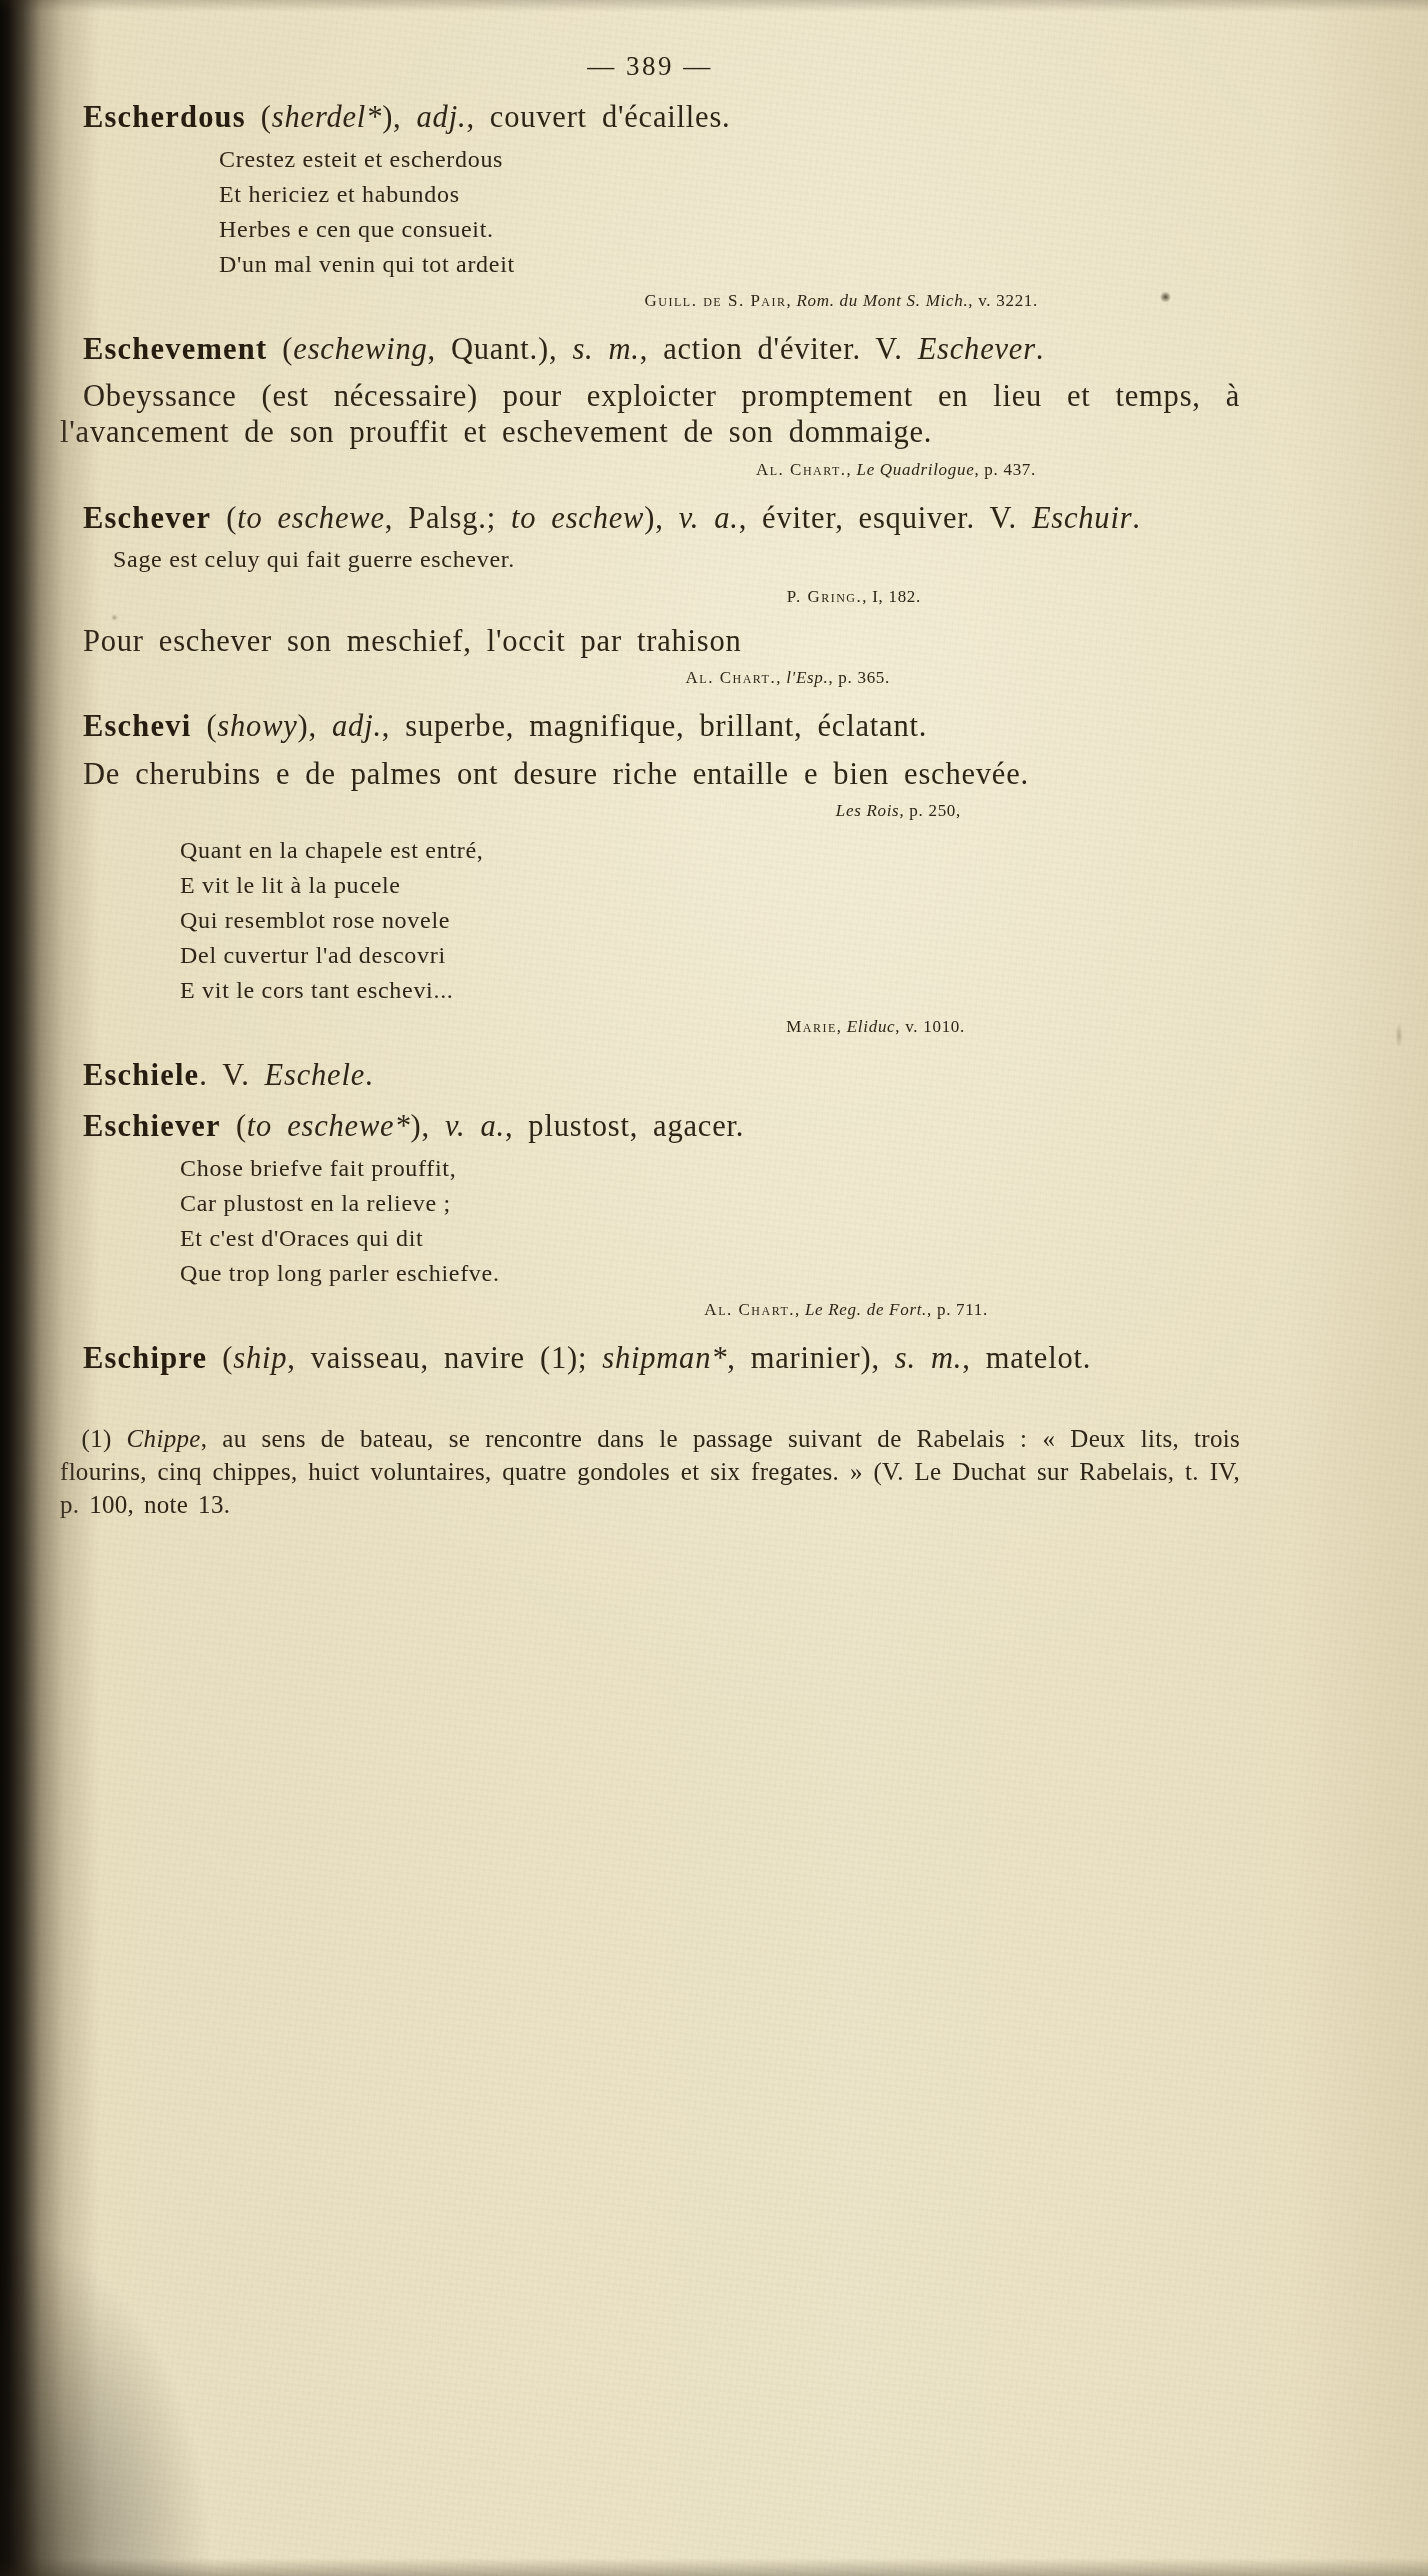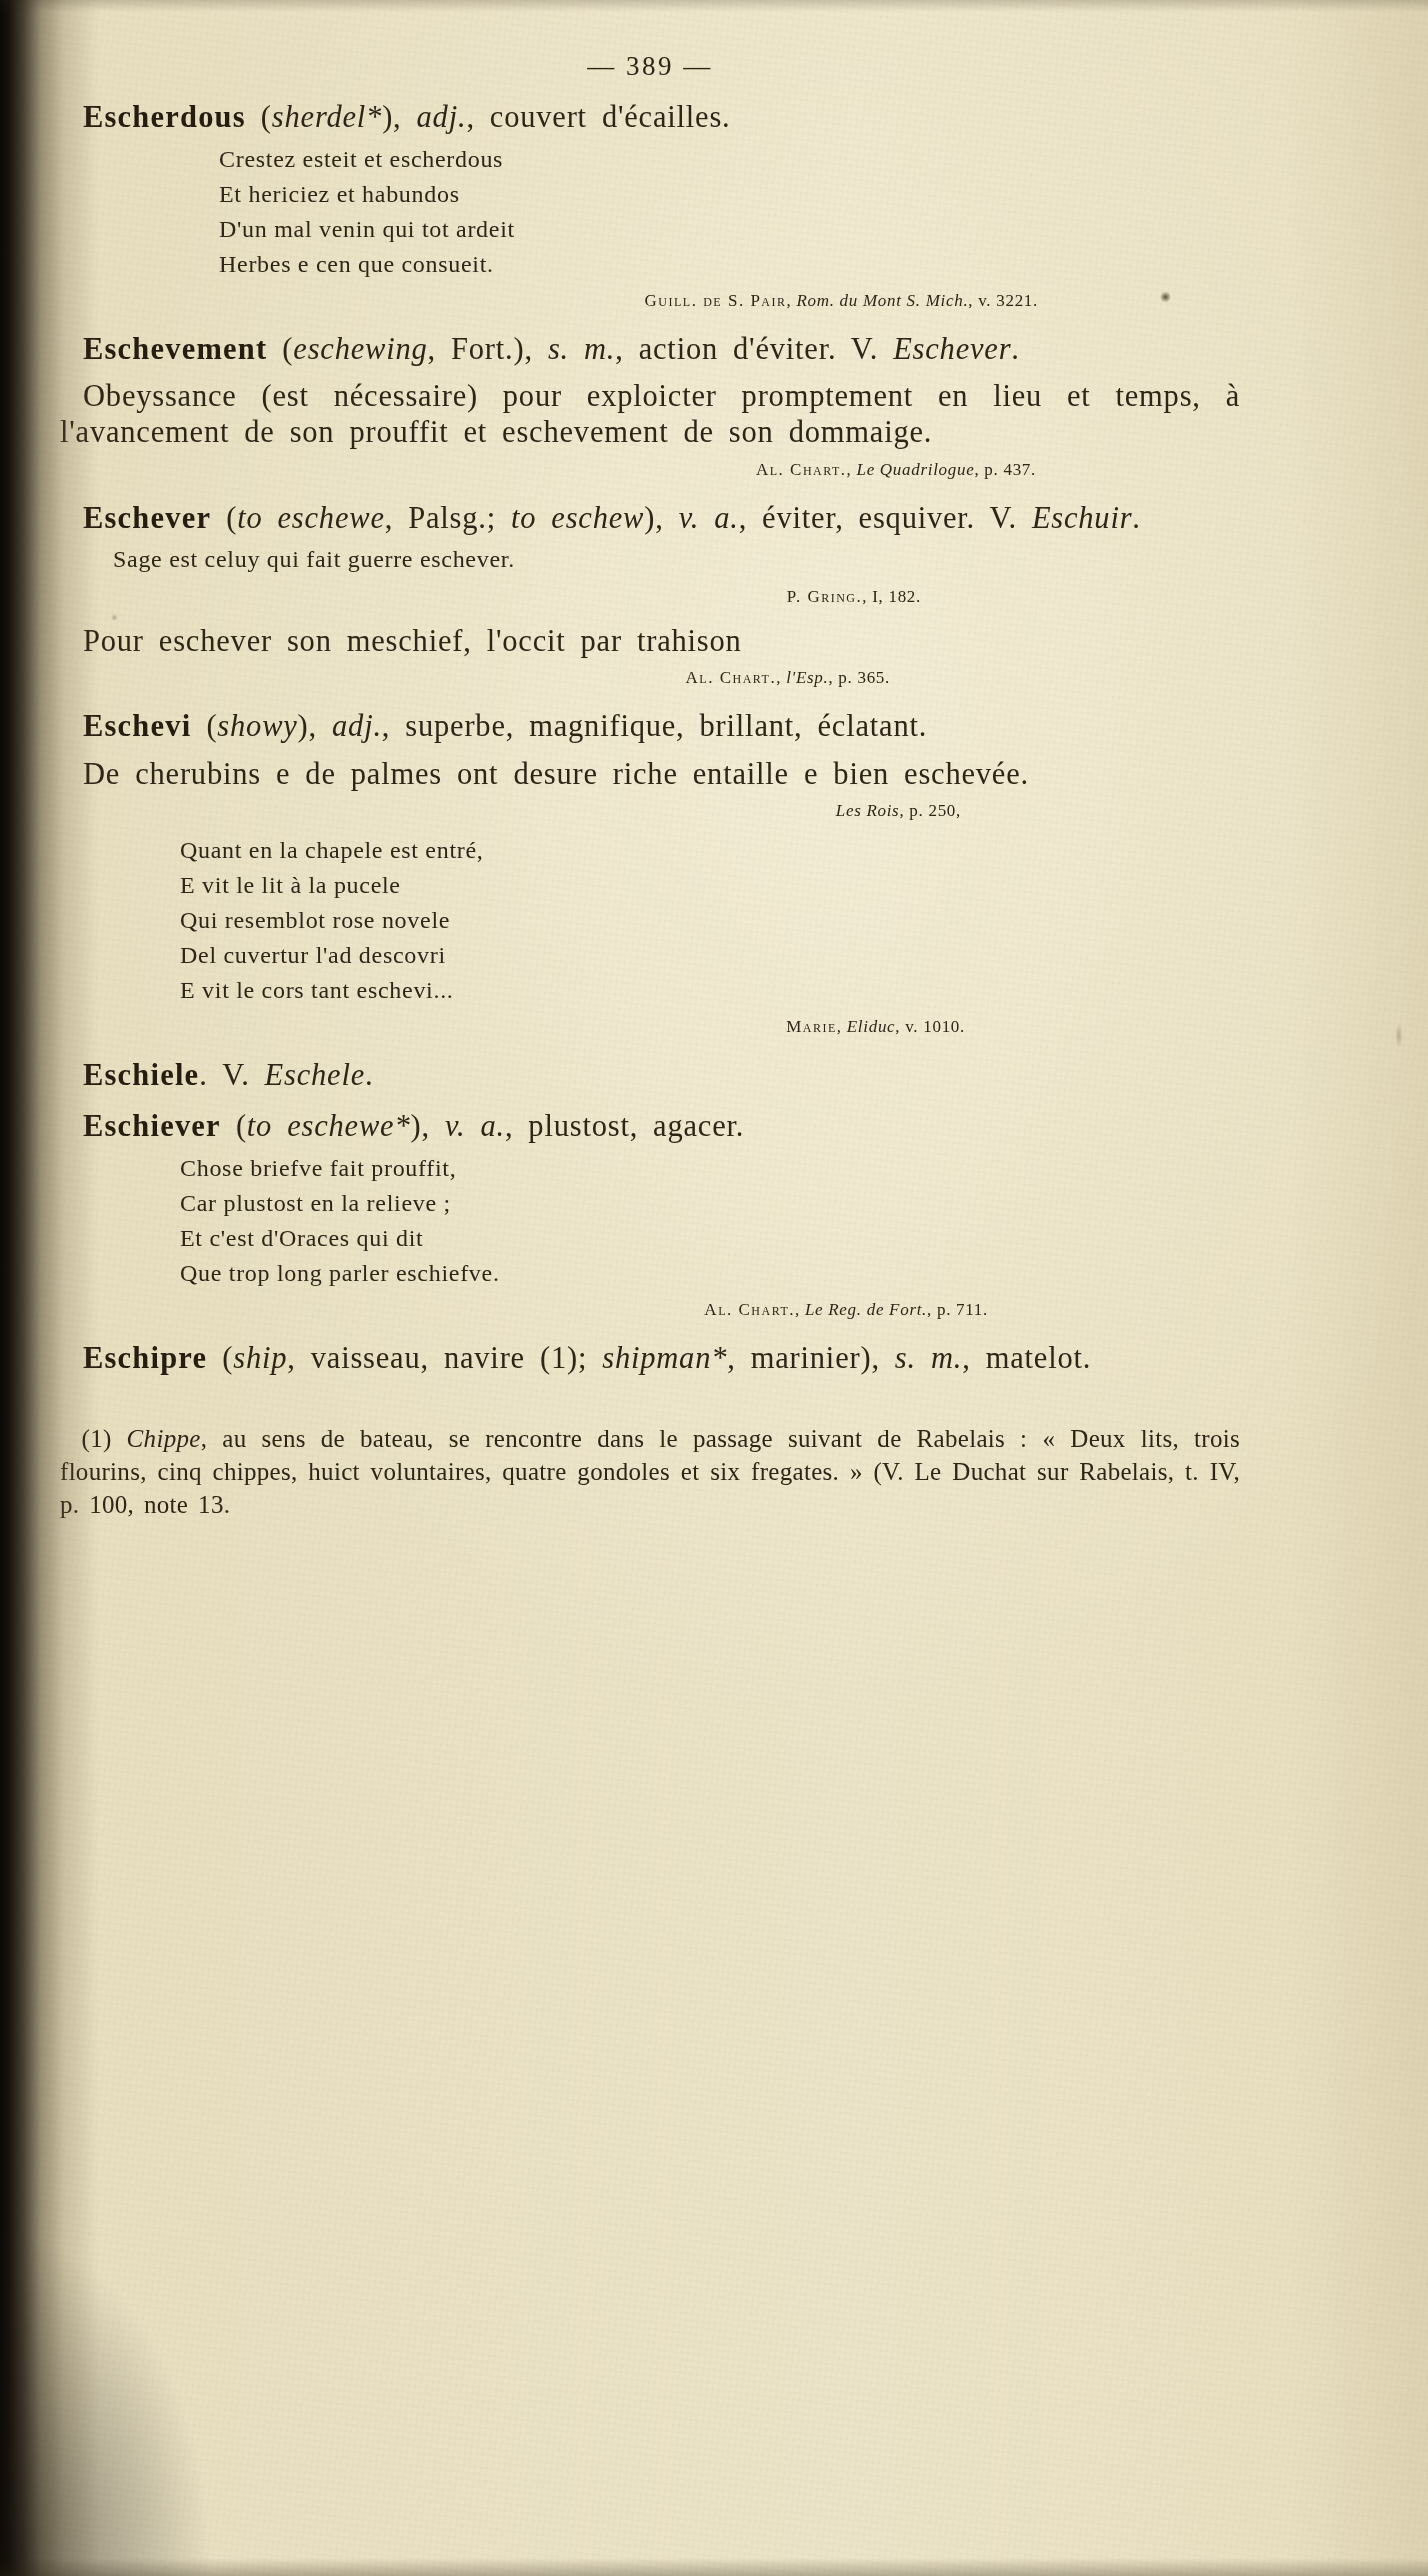--- a/index.html
+++ b/index.html
@@ -83,26 +83,26 @@
   <div class="speck" id="sp3"></div>
 
   <div class="content">
     <div class="pagenum">— 389 —</div>
 
     <p class="entry"><b class="hw">Escherdous</b><span> (</span><i>sherdel*</i><span>), </span><i>adj.</i><span>, couvert d'écailles.</span></p>
 
     <div class="verse" style="margin-left:159px">
       <div class="vline">Crestez esteit et escherdous</div>
       <div class="vline">Et hericiez et habundos</div>
+      <div class="vline">Herbes e cen que consueit.</div>
       <div class="vline">D'un mal venin qui tot ardeit</div>
-      <div class="vline">Herbes e cen que consueit.</div>
     </div>
     <div class="cite" style="padding-right:202px"><span class="sc">Guill. de S. Pair</span><span>, </span><i>Rom. du Mont S. Mich.</i><span>, v. 3221.</span></div>
 
-    <p class="entry"><b class="hw">Eschevement</b><span> (</span><i>eschewing</i><span>, Fort.), </span><i>s. m.</i><span>, action d'éviter. V. </span><i>Eschever</i><span>.</span></p>
+    <p class="entry"><b class="hw">Eschevement</b><span> (</span><i>eschewing</i><span>, Quant.), </span><i>s. m.</i><span>, action d'éviter. V. </span><i>Eschever</i><span>.</span></p>
 
     <p class="para">Obeyssance (est nécessaire) pour exploicter promptement en lieu et temps, à l'avancement de son prouffit et eschevement de son dommaige.</p>
     <div class="cite" style="padding-right:204px"><span class="sc">Al. Chart.</span><span>, </span><i>Le Quadrilogue</i><span>, p. 437.</span></div>
 
     <p class="entry"><b class="hw">Eschever</b><span> (</span><i>to eschewe</i><span>, Palsg.; </span><i>to eschew</i><span>), </span><i>v. a.</i><span>, éviter, esquiver. V. </span><i>Eschuir</i><span>.</span></p>
 
     <div class="verse" style="margin-left:53px">
       <div class="vline">Sage est celuy qui fait guerre eschever.</div>
     </div>
     <div class="cite" style="padding-right:319px"><span class="sc">P. Gring.</span><span>, I, 182.</span></div>

